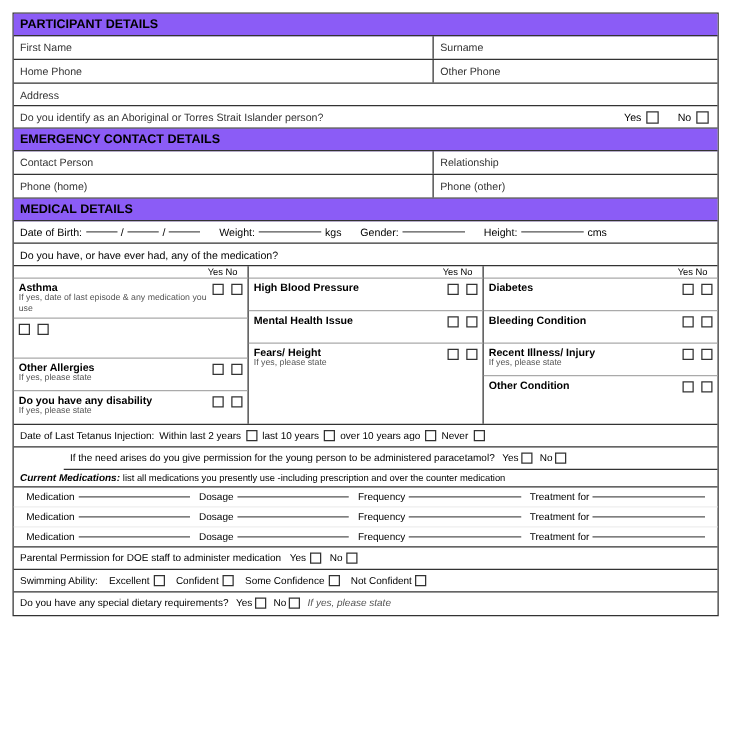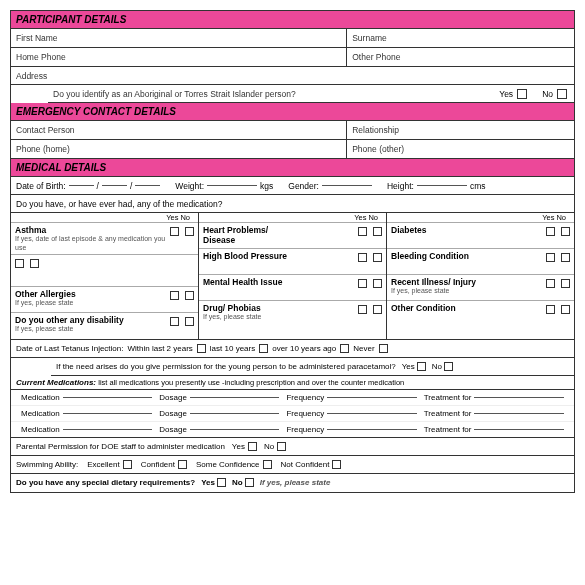--- a/index.html
+++ b/index.html
@@ -9,23 +9,22 @@
       background: #fff;
       width: 585px;
       min-height: 585px;
       padding: 10px;
     }
     .form-container {
       border: 1.5px solid #333;
       width: 100%;
     }
     .section-header {
-      background: #ec4899;
+      background: #8b5cf6;
       font-weight: bold;
-      font-style: italic;
       padding: 3px 5px;
       border-bottom: 1px solid #333;
       font-size: 10px;
     }
     .form-row {
       display: flex;
       border-bottom: 1px solid #333;
     }
     .form-cell {
       padding: 2px 5px;
@@ -186,21 +185,20 @@
       align-items: center;
       gap: 3px;
     }
     .dietary-row {
       padding: 2px 5px;
       font-size: 8px;
       min-height: 18px;
       display: flex;
       align-items: center;
       gap: 2px;
-      font-weight: bold;
     }
     .yes-no-aboriginal {
       display: flex;
       align-items: center;
       gap: 5px;
       margin-left: auto;
       font-size: 8.5px;
     }
     .yn-inline {
       display: flex;
@@ -230,21 +228,21 @@
     </div>
     <div class="form-cell" style="flex:2">
       <span class="label">Other Phone</span>
     </div>
   </div>
 
   <div class="full-row">
     <span class="label">Address</span>
   </div>
 
-  <div class="full-row" style="justify-content: space-between; margin-left: 37px;">
+  <div class="full-row" style="justify-content: space-between;">
     <span class="label">Do you identify as an Aboriginal or Torres Strait Islander person?</span>
     <div class="yes-no-aboriginal">
       <div class="yn-inline">
         <span>Yes</span>
         <span class="checkbox-inline"></span>
       </div>
       <div class="yn-inline" style="margin-left:8px;">
         <span>No</span>
         <span class="checkbox-inline"></span>
       </div>
@@ -335,45 +333,36 @@
           <span class="med-sub">If yes, please state</span>
         </div>
         <div style="display:flex; gap:6px; align-items:center; margin-top:2px;">
           <span class="cb"></span>
           <span class="cb"></span>
         </div>
       </div>
 
       <div class="med-row" style="flex-direction:row; justify-content:space-between; align-items:flex-start; min-height:26px; border-bottom:none;">
         <div class="med-label">
-          <span style="font-weight:bold;">Do you other any disability</span>
+          <span style="font-weight:bold;">Do you have any disability</span>
           <span class="med-sub">If yes, please state</span>
         </div>
         <div style="display:flex; gap:6px; align-items:center; margin-top:2px;">
           <span class="cb"></span>
           <span class="cb"></span>
         </div>
       </div>
     </div>
 
     <div class="med-col" style="flex:3;">
       <div style="display:flex; justify-content:flex-end; padding: 0 4px; font-size:7.5px; border-bottom:1px solid #aaa;">
         <span style="margin-right:2px;">Yes</span>
         <span style="margin-right:4px;">No</span>
       </div>
 
-      <div class="med-row" style="flex-direction:row; justify-content:space-between; align-items:flex-start; min-height:26px;">
-        <div class="med-label">
-          <span style="font-weight:bold;">Heart Problems/<br>Disease</span>
-        </div>
-        <div style="display:flex; gap:6px; align-items:center; margin-top:2px;">
-          <span class="cb"></span>
-          <span class="cb"></span>
-        </div>
-      </div>
 
       <div class="med-row" style="flex-direction:row; justify-content:space-between; align-items:flex-start; min-height:26px;">
         <div class="med-label">
           <span style="font-weight:bold;">High Blood Pressure</span>
         </div>
         <div style="display:flex; gap:6px; align-items:center; margin-top:2px;">
           <span class="cb"></span>
           <span class="cb"></span>
         </div>
       </div>
@@ -383,21 +372,21 @@
           <span style="font-weight:bold;">Mental Health Issue</span>
         </div>
         <div style="display:flex; gap:6px; align-items:center; margin-top:2px;">
           <span class="cb"></span>
           <span class="cb"></span>
         </div>
       </div>
 
       <div class="med-row" style="flex-direction:row; justify-content:space-between; align-items:flex-start; min-height:26px; border-bottom:none;">
         <div class="med-label">
-          <span style="font-weight:bold;">Drug/ Phobias</span>
+          <span style="font-weight:bold;">Fears/ Height</span>
           <span class="med-sub">If yes, please state</span>
         </div>
         <div style="display:flex; gap:6px; align-items:center; margin-top:2px;">
           <span class="cb"></span>
           <span class="cb"></span>
         </div>
       </div>
     </div>
 
     <div class="med-col" style="flex:3;">

